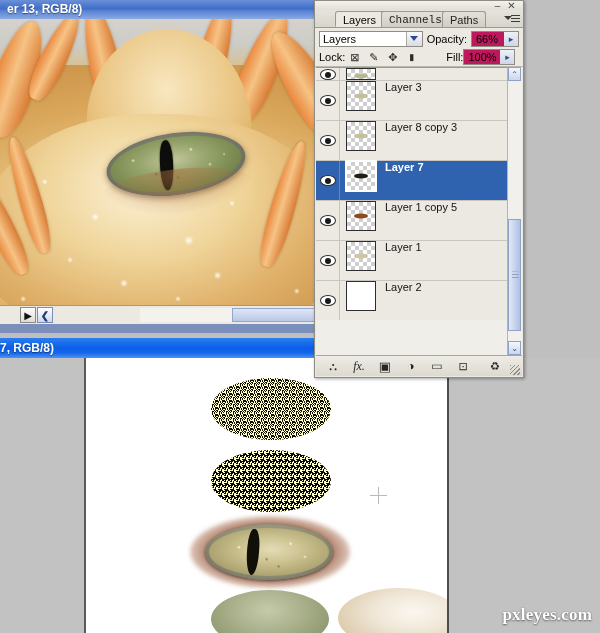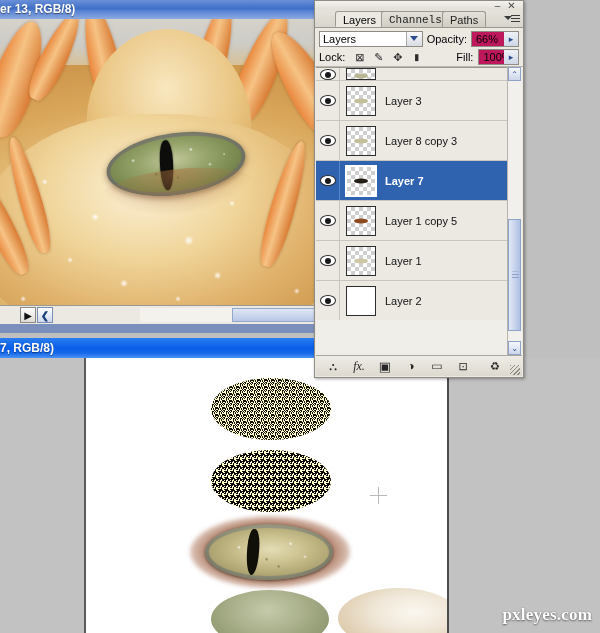--- a/index.html
+++ b/index.html
@@ -10,21 +10,21 @@
   }
   
   #doc1{position:absolute;left:0;top:0;width:320px;height:333px;overflow:hidden;}
   #doc1 .titlebar{
     position:absolute;left:0;top:0;width:320px;height:19px;
     background:linear-gradient(180deg,#6a90d8 0%,#3f6fc8 45%,#5b85d4 60%,#8ca9e0 100%);
     color:#fff;font-size:12px;font-weight:bold;line-height:19px;
     padding-left:0;text-shadow:0 1px 1px rgba(0,0,0,.45);
     box-sizing:border-box;
   }
-  #doc1 .titlebar span{padding-left:0px;display:inline-block;margin-left:0;}
+  #doc1 .titlebar span{padding-left:0px;display:inline-block;margin-left:7px;}
   #doc1 .canvaswrap{position:absolute;left:0;top:19px;width:320px;height:286px;overflow:hidden;background:#cfc7b8;}
   #doc1 .bottombar{
     position:absolute;left:0;top:305px;width:320px;height:19px;
     background:#ece9e2;border-top:1px solid #9a9a93;box-sizing:border-box;
   }
   #doc1 .bottombar .btn{
     position:absolute;top:1px;width:16px;height:16px;border:1px solid #8a8a84;
     background:linear-gradient(180deg,#fdfdfd,#dedbd4);box-sizing:border-box;
     display:flex;align-items:center;justify-content:center;font-size:10px;color:#111;
   }
@@ -189,28 +189,28 @@
   #layers .blend .arrowbox .ar{width:0;height:0;border-left:4px solid transparent;
     border-right:4px solid transparent;border-top:5px solid #2a4d8f;}
   #layers .lbl{font-size:11px;color:#000;}
   #layers .numbox{position:relative;width:52px;height:16px;background:#be185d;border:1px solid #8e8c85;
     box-sizing:border-box;font-size:11px;line-height:14px;padding-left:4px;}
   #layers .numbox .sp{position:absolute;right:0;top:0;width:14px;height:14px;
     background:linear-gradient(180deg,#eef1f7,#cfd6e6);display:flex;align-items:center;justify-content:center;
     color:#2a4d8f;font-size:9px;}
 
   #layers .row2{position:relative;height:20px;padding:1px 4px 0 4px;box-sizing:border-box;
-    display:flex;align-items:center;gap:5px;border-bottom:1px solid #b9b7b0;}
+    display:flex;align-items:center;border-bottom:1px solid #b9b7b0;}
   #layers .lockicons{display:flex;align-items:center;gap:6px;margin-left:3px;}
   #layers .lockicons span{display:inline-block;width:13px;height:13px;position:relative;color:#2b2b2b;
     font-size:11px;line-height:13px;text-align:center;}
 
   #layers .list{position:absolute;left:1px;top:66px;width:195px;height:288px;overflow:hidden;
     background:#f0eee8;border-top:1px solid #9a988f;}
-  #layers .lrow{position:relative;height:39px;border-bottom:1px solid #c7c5bd;display:flex;align-items:center;
+  #layers .lrow{position:relative;height:39px;border-bottom:1px solid #c7c5bd;display:flex;align-items:flex-start;
     background:#ece9e2;}
   #layers .lrow.clipped{height:12px;overflow:hidden;align-items:flex-end;}
   #layers .lrow.sel{background:#2f63b0;}
   #layers .eyecell{width:24px;height:39px;display:flex;align-items:center;justify-content:center;
     border-right:1px solid #c7c5bd;box-sizing:border-box;}
   #layers .eyeico{width:16px;height:11px;position:relative;}
   #layers .eyeico .e1{position:absolute;left:0;top:0;width:16px;height:11px;
     border:1.4px solid #2b2b2b;border-radius:50%;box-sizing:border-box;background:#fff;}
   #layers .eyeico .e2{position:absolute;left:5px;top:3px;width:6px;height:6px;border-radius:50%;background:#1a1a1a;}
   #layers .thumb{width:30px;height:30px;margin-left:6px;border:1px solid #2d2d2d;box-sizing:border-box;

